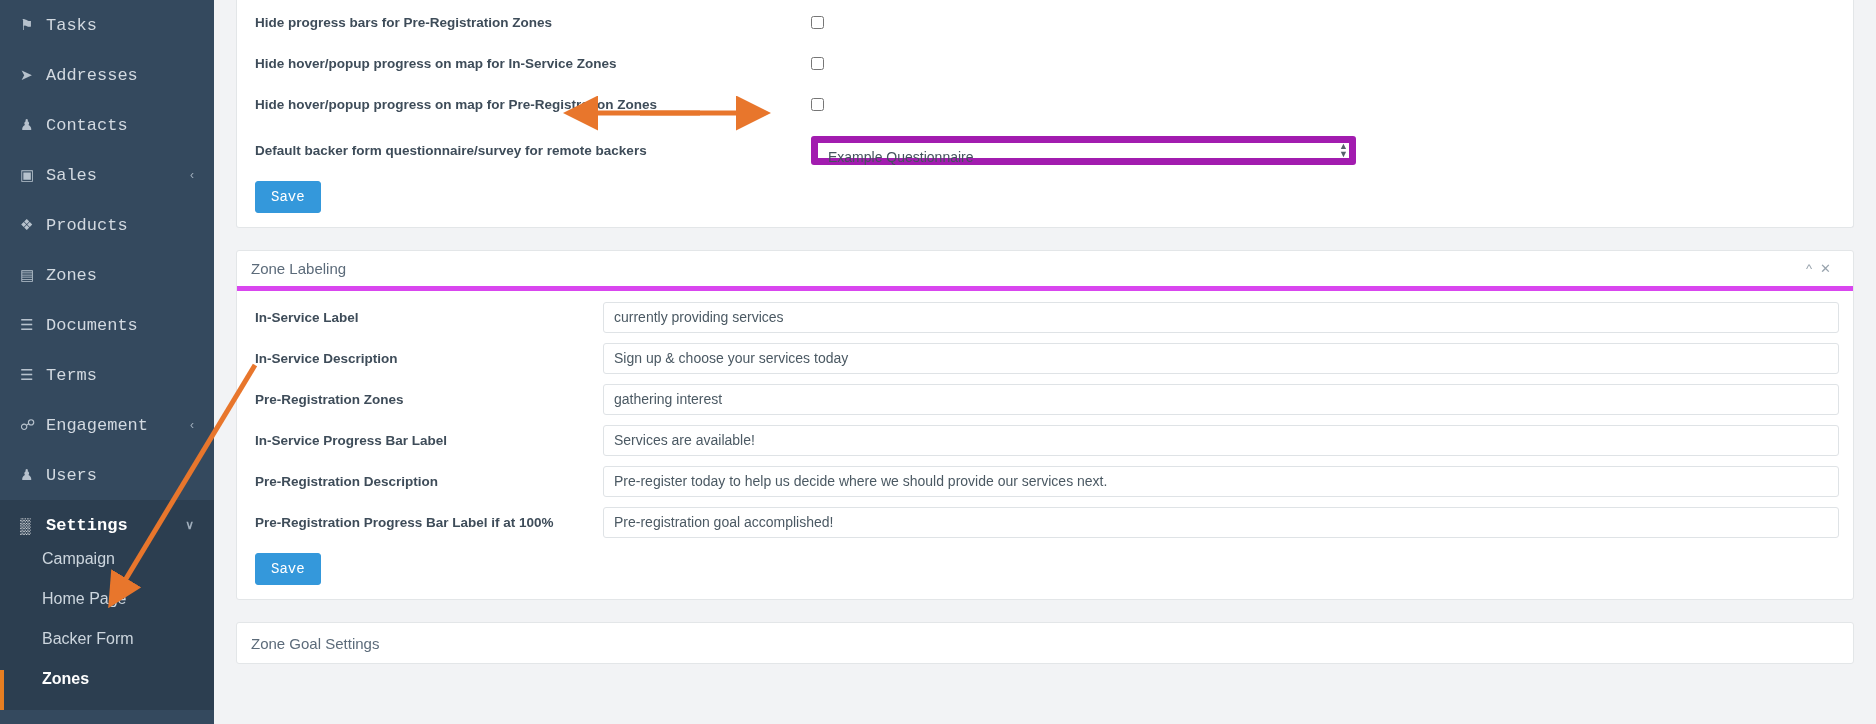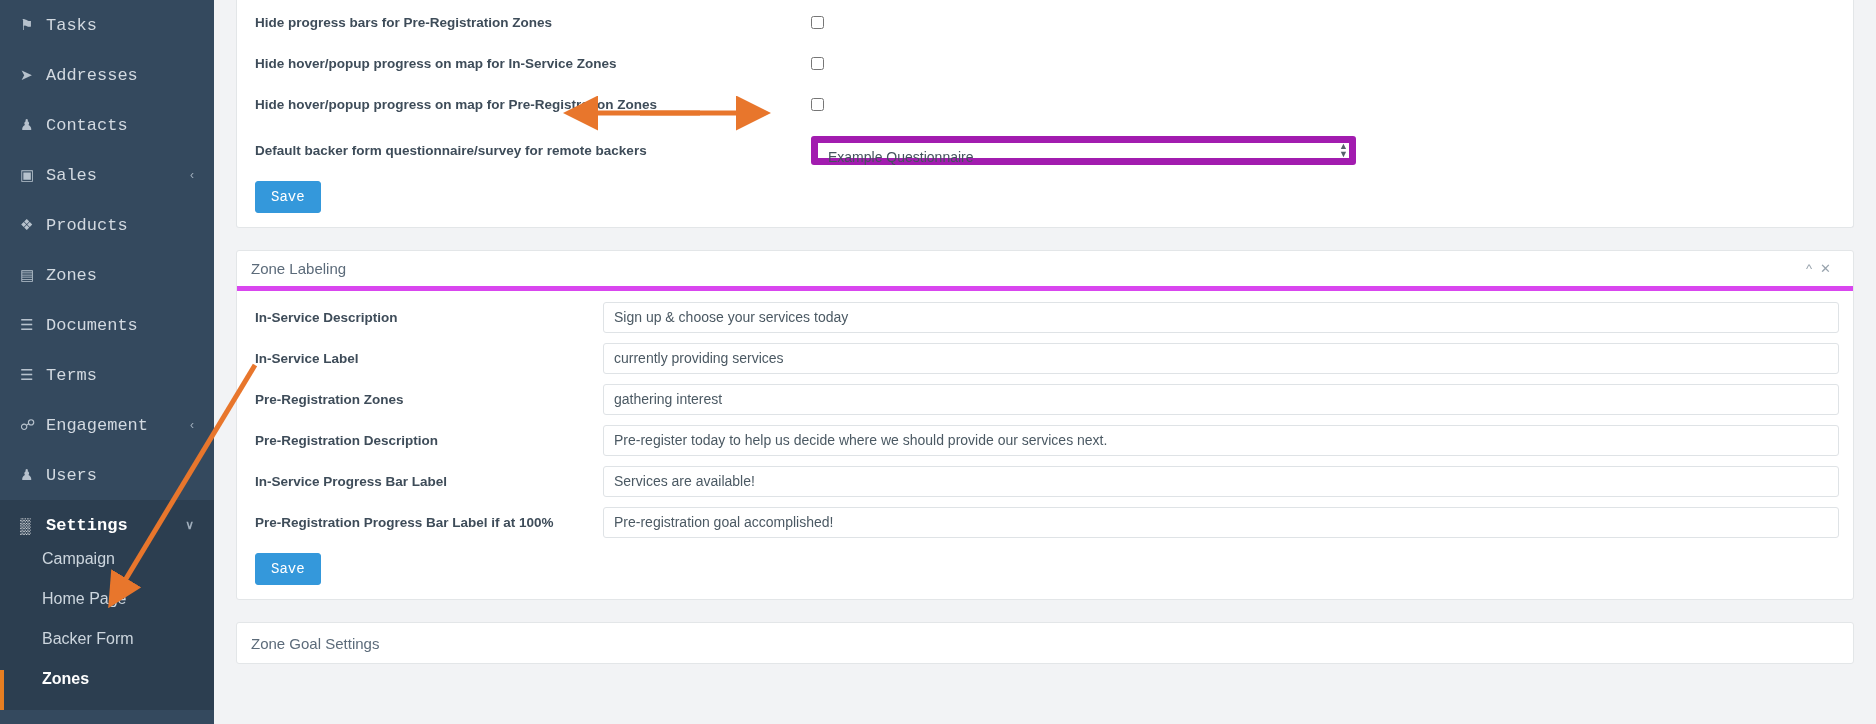--- a/index.html
+++ b/index.html
@@ -319,51 +319,51 @@
     <div class="panel">
       <div class="panel-head">
         <span class="title">Zone Labeling</span>
         <span class="tools">
           <span>^</span><span>✕</span>
         </span>
       </div>
       <div class="panel-body">
 
         <div class="form-row">
+          <div class="flabel" style="width:352px;min-width:352px;">In-Service Label</div>
+          <div class="fctrl">
+            <input class="txt-input" type="text" value="currently providing services" style="">
+          </div>
+        </div>
+
+        <div class="form-row">
           <div class="flabel" style="width:352px;min-width:352px;">In-Service Description</div>
           <div class="fctrl">
             <input class="txt-input" type="text" value="Sign up &amp; choose your services today" style="">
           </div>
         </div>
 
         <div class="form-row">
-          <div class="flabel" style="width:352px;min-width:352px;">In-Service Label</div>
-          <div class="fctrl">
-            <input class="txt-input" type="text" value="currently providing services" style="">
-          </div>
-        </div>
-
-        <div class="form-row">
           <div class="flabel" style="width:352px;min-width:352px;">Pre-Registration Zones</div>
           <div class="fctrl">
             <input class="txt-input" type="text" value="gathering interest" style="">
           </div>
         </div>
 
         <div class="form-row">
+          <div class="flabel" style="width:352px;min-width:352px;">In-Service Progress Bar Label</div>
+          <div class="fctrl">
+            <input class="txt-input" type="text" value="Services are available!" style="">
+          </div>
+        </div>
+
+        <div class="form-row">
           <div class="flabel" style="width:352px;min-width:352px;">Pre-Registration Description</div>
           <div class="fctrl">
             <input class="txt-input" type="text" value="Pre-register today to help us decide where we should provide our services next." style="">
-          </div>
-        </div>
-
-        <div class="form-row">
-          <div class="flabel" style="width:352px;min-width:352px;">In-Service Progress Bar Label</div>
-          <div class="fctrl">
-            <input class="txt-input" type="text" value="Services are available!" style="">
           </div>
         </div>
 
         <div class="form-row">
           <div class="flabel" style="width:352px;min-width:352px;">Pre-Registration Progress Bar Label if at 100%</div>
           <div class="fctrl">
             <input class="txt-input" type="text" value="Pre-registration goal accomplished!" style="">
           </div>
         </div>
 

